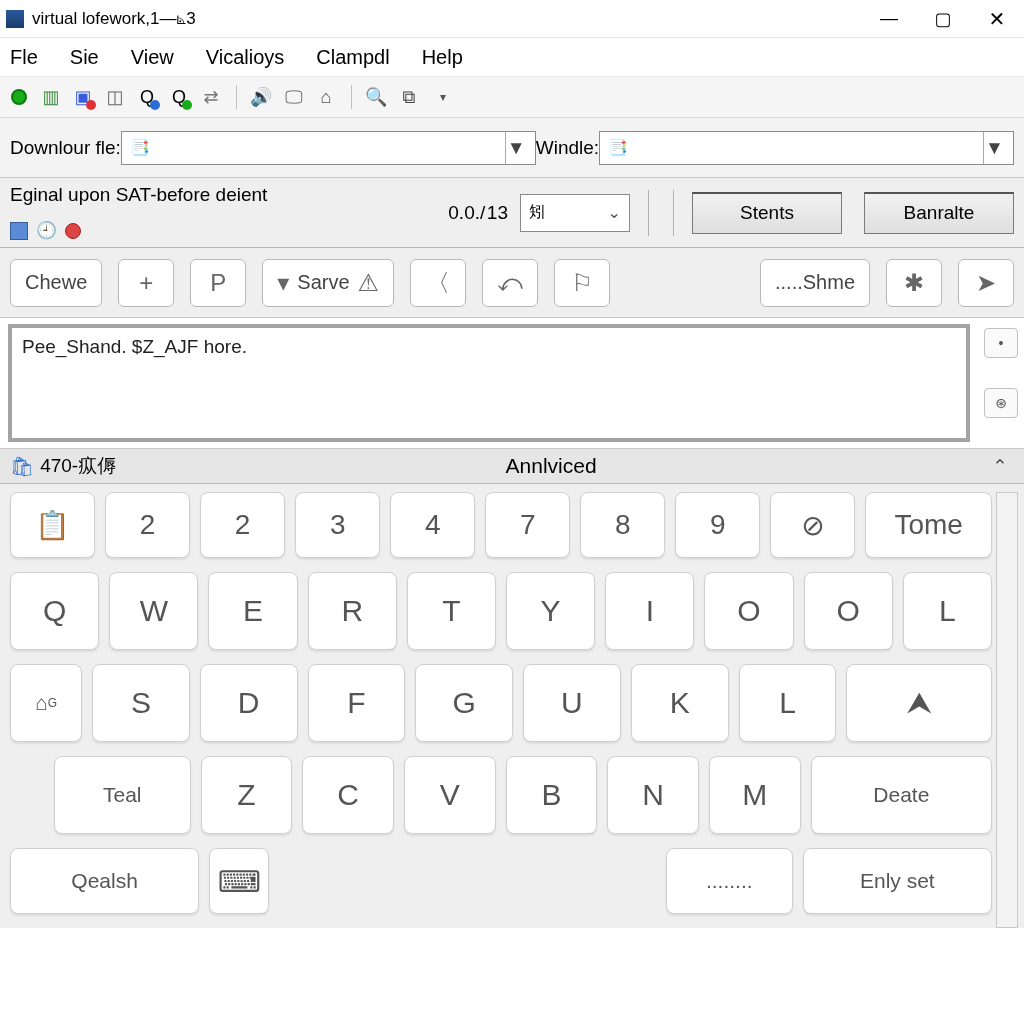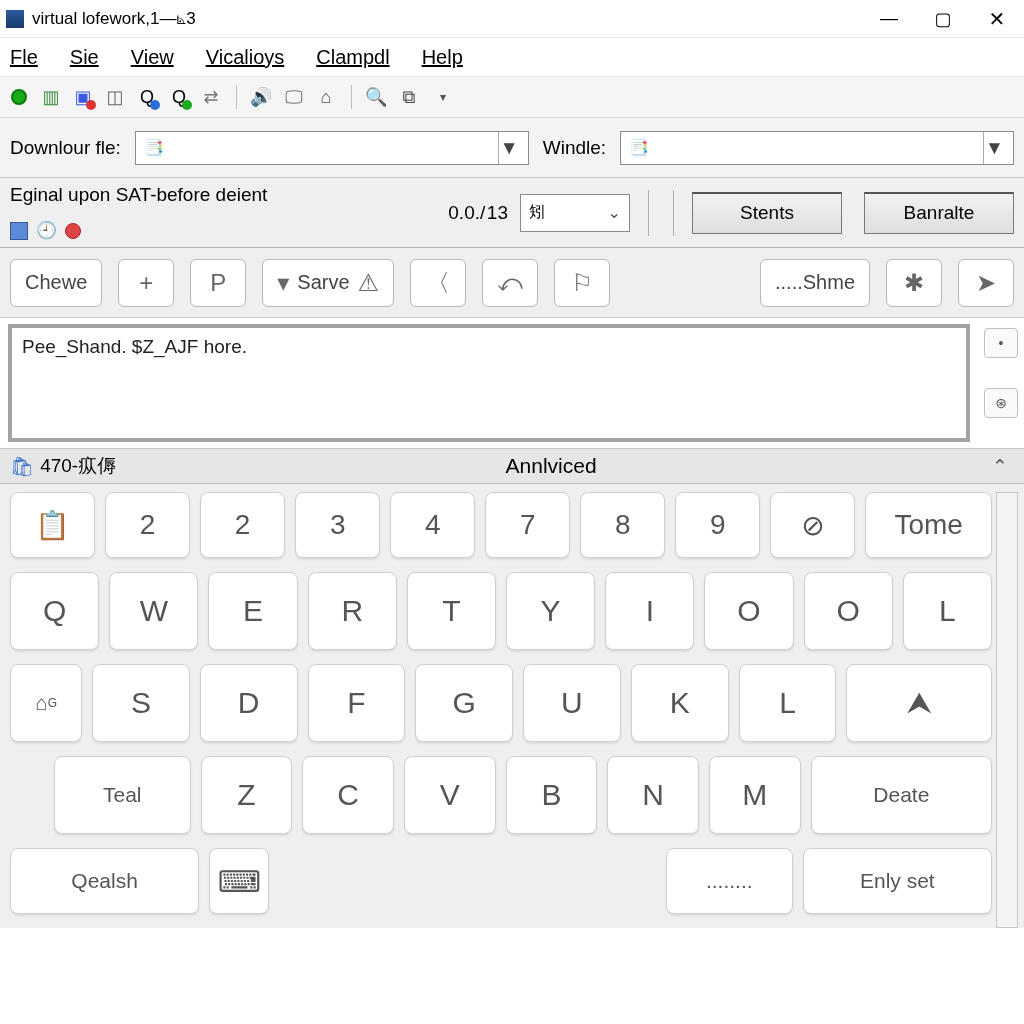--- a/index.html
+++ b/index.html
@@ -7,33 +7,33 @@
 
 
 .titlebar { height: 38px; display: flex; align-items: center; border-bottom: 1px solid #e8e8e8; font-size: 17px; }
 .titlebar .app-icon { width: 18px; height: 18px; margin: 0 6px; background: linear-gradient(#2b5a9e,#1a3a6a); display:inline-block; }
 .titlebar .title { flex: 1; padding-left: 2px; }
 .titlebar .winbtn { width: 54px; height: 38px; display:flex; align-items:center; justify-content:center; font-size:18px; cursor:pointer; }
 .titlebar .winbtn.close { font-size:20px; }
 
 
 .menubar { height: 38px; display:flex; align-items:center; padding: 0 6px; font-size:20px; gap: 24px; }
-.menubar span { cursor:pointer; padding: 2px 4px; text-decoration: underline; }
+.menubar span { cursor:pointer; padding: 2px 4px; }
 
 
 .icontoolbar { height: 42px; border-top:1px solid #e8e8e8; border-bottom:1px solid #d9d9d9; background:#f5f5f5; display:flex; align-items:center; padding:0 8px; gap:10px; }
 .icontoolbar .sep { width:1px; height:24px; background:#c0c0c0; margin:0 4px; }
 .icontoolbar .ico { width:22px; height:22px; display:flex; align-items:center; justify-content:center; cursor:pointer; position:relative; font-size:18px; }
 .green-dot { width:16px; height:16px; border-radius:50%; background:#1aab1a; border:2px solid #0a7a0a; }
 .mini-badge { position:absolute; bottom:-2px; right:-2px; width:10px; height:10px; border-radius:50%; }
 .red-badge{background:#d33;} .green-badge{background:#1aab1a;} .blue-badge{background:#2b6cd6;}
 .tiny-dropdown::after{content:"▾"; font-size:12px; color:#555; margin-left:4px;}
 
 
-.selectrow { height:60px; border-bottom:1px solid #c8c8c8; background:#f3f3f3; display:flex; align-items:center; padding:0 10px; gap:14px; font-size:19px; }
+.selectrow { height:60px; border-bottom:1px solid #c8c8c8; background:#f3f3f3; display:flex; align-items:center; padding:0 10px; font-size:19px; }
 .combo { flex:1 1; height:34px; border:1px solid #8a8a8a; background:#fff; display:flex; align-items:center; padding:0 8px; position:relative; }
 .combo .cicn{font-size:16px; color:#555; margin-right:6px;}
 .combo .arrow{margin-left:auto; width:22px; height:100%; border-left:1px solid #aaa; display:flex; align-items:center; justify-content:center; color:#444;}
 .label-txt{white-space:nowrap;}
 
 
 .paramrow { height:70px; border-bottom:1px solid #b5b5b5; background:#efefef; display:flex; align-items:center; padding:0 10px; gap:12px; }
 .paramrow .left { display:flex; flex-direction:column; gap:14px; width:310px; }
 .paramrow .left .line1 { font-size:19px; }
 .paramrow .left .icons{display:flex; gap:8px; align-items:center;}

